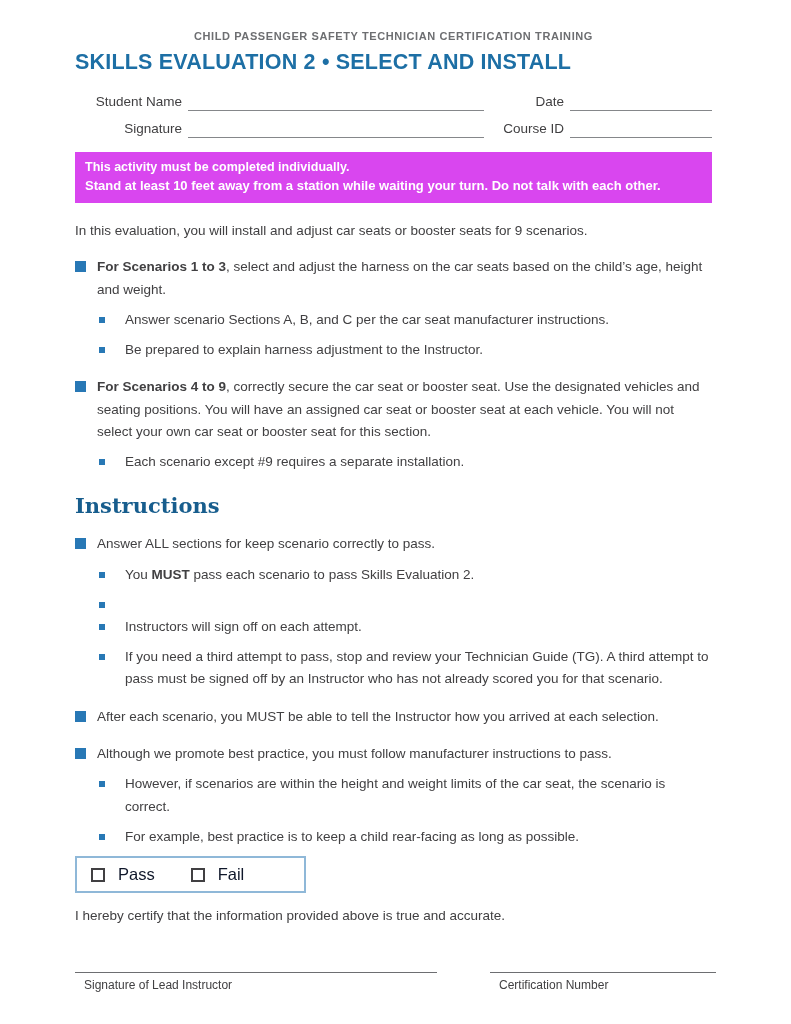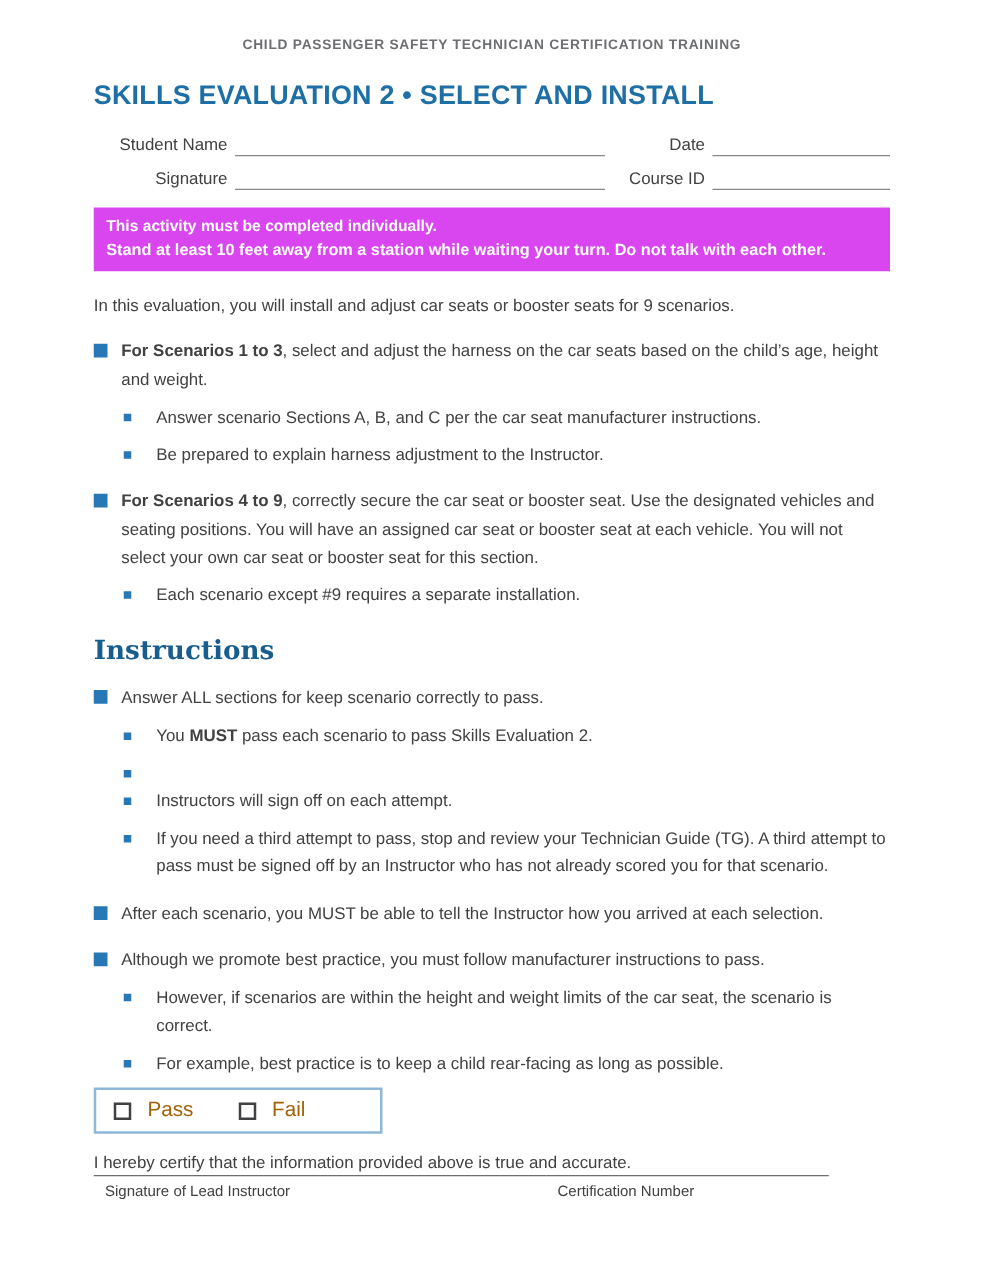--- a/index.html
+++ b/index.html
@@ -15,21 +15,21 @@
     overflow: hidden;
   }
   .eyebrow {
     text-align: center;
     font-size: 11px;
     font-weight: bold;
     letter-spacing: 0.6px;
     color: #6d6e71;
   }
   h1.title {
-    margin: 22px 0 0 0;
+    margin: 8px 0 0 0;
     font-size: 21.5px;
     font-weight: bold;
     color: #1d6fa5;
     letter-spacing: 0.2px;
   }
   .formgrid {
     margin-top: 17px;
     display: grid;
     grid-template-columns: 107px 296px 74px 1fr;
     column-gap: 6px;
@@ -69,27 +69,28 @@
   .resultbox {
     margin-top: 8px;
     width: 231px;
     border: 2px solid #8fb8d8;
     padding: 7px 14px;
     display: flex;
     gap: 36px;
     align-items: center;
     background: #ffffff;
   }
-  .chk { display: flex; align-items: center; gap: 13px; font-size: 16.5px; color: #a16207; }
+  .chk { display: flex; align-items: center; gap: 13px; font-size: 16.5px; color: #0f172a; }
   .chkbox { width: 14px; height: 14px; border: 2px solid #414042; background: #ffffff; cursor: pointer; }
   .certify { margin-top: 15px; font-size: 13.5px; }
   .footer {
     position: absolute;
-    left: 68px; right: 68px; top: 940px;
+    left: 68px; right: 68px; top: 972px;
     display: flex;
+    justify-content: space-between;
   }
   .fcol { border-top: 1px solid #6d6e71; font-size: 12px; padding: 5px 0 0 9px; color: #414042; }
   .fcol.left  { width: 362px; }
   .fcol.right { width: 226px; }
 </style>
 </head>
 <body>
 
 <div class="page">
 

